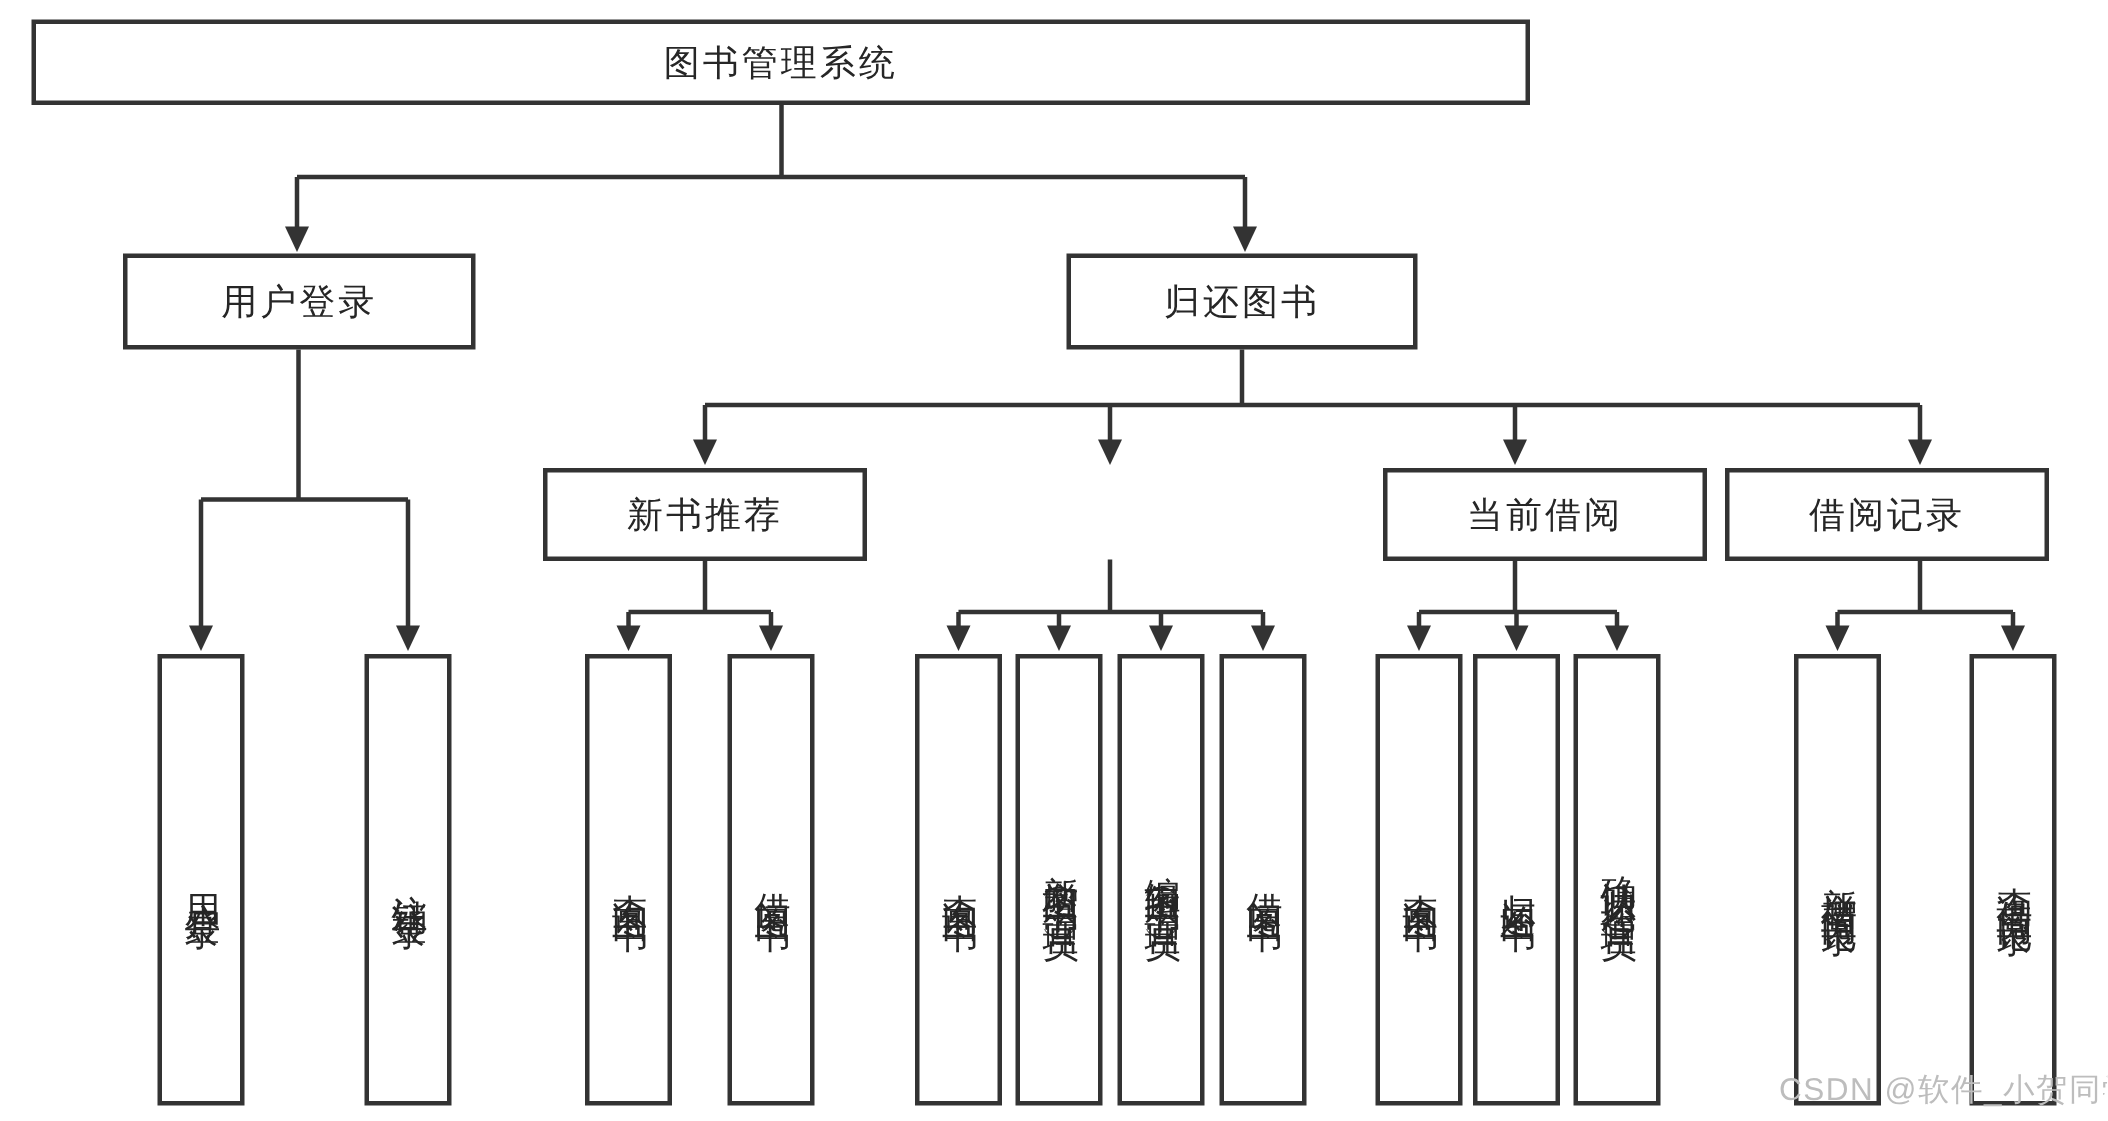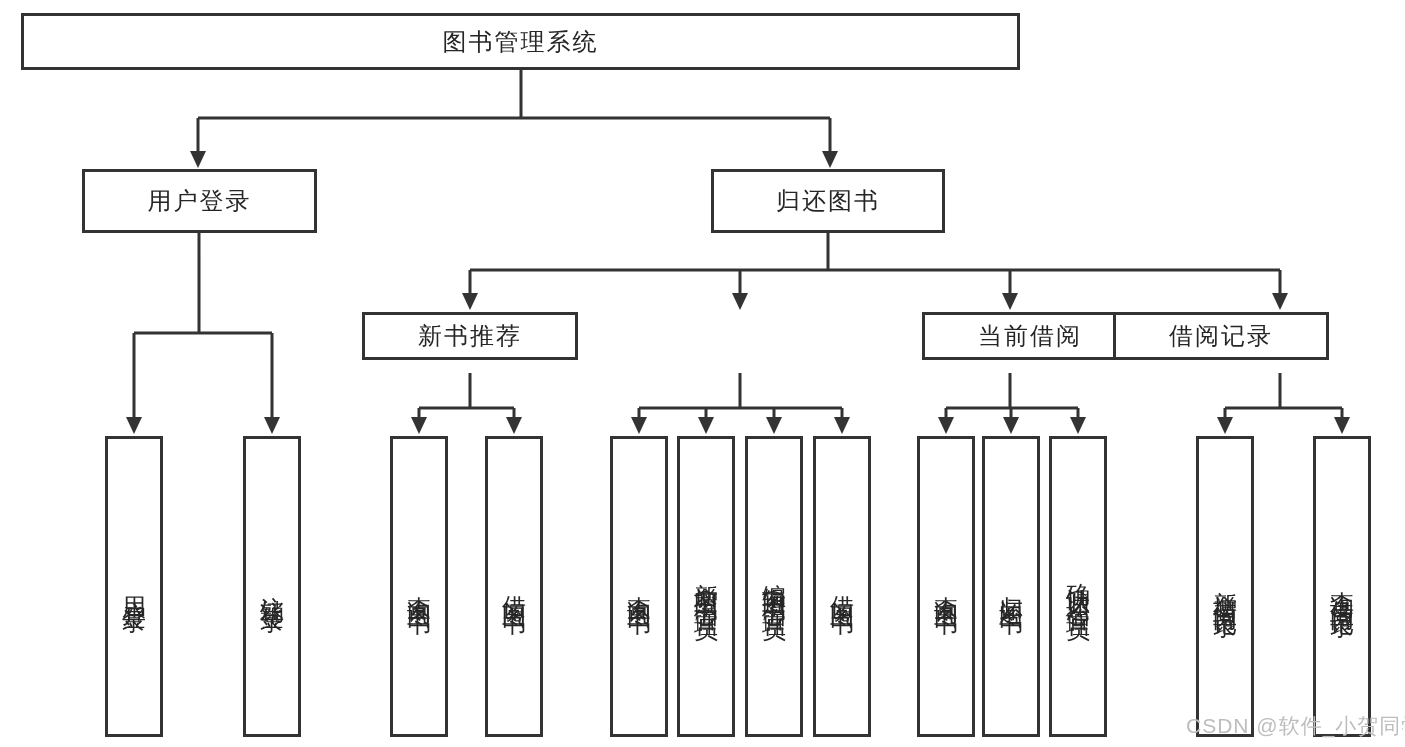--- a/index.html
+++ b/index.html
@@ -51,25 +51,25 @@
     letter-spacing: 5px;
     line-height: 1;
     padding: 4px 0;
   }
   
   .n-root  { left: 21px;  top: 13px;  width: 999px; height: 57px; }
   
   .n-l2a   { left: 82px;  top: 169px; width: 235px; height: 64px; }
   .n-l2b   { left: 711px; top: 169px; width: 234px; height: 64px; }
   
-  .n-l3    { top: 312px; height: 48px; width: 216px; font-family: Liberation Serif, serif; }
+  .n-l3    { top: 312px; height: 62px; width: 216px; font-family: Liberation Serif, serif; }
   .n-l3a   { left: 362px; }
   .n-l3b   { left: 632px; }
   .n-l3c   { left: 922px; }
-  .n-l3d   { left: 1113px; }
+  .n-l3d   { left: 1150px; }
   
   .leaf    { top: 436px; height: 301px; width: 58px; }
   .lf1  { left: 105px; }
   .lf2  { left: 243px; }
   .lf3  { left: 390px; }
   .lf4  { left: 485px; }
   .lf5  { left: 610px; }
   .lf6  { left: 677px; }
   .lf7  { left: 745px; }
   .lf8  { left: 813px; }

